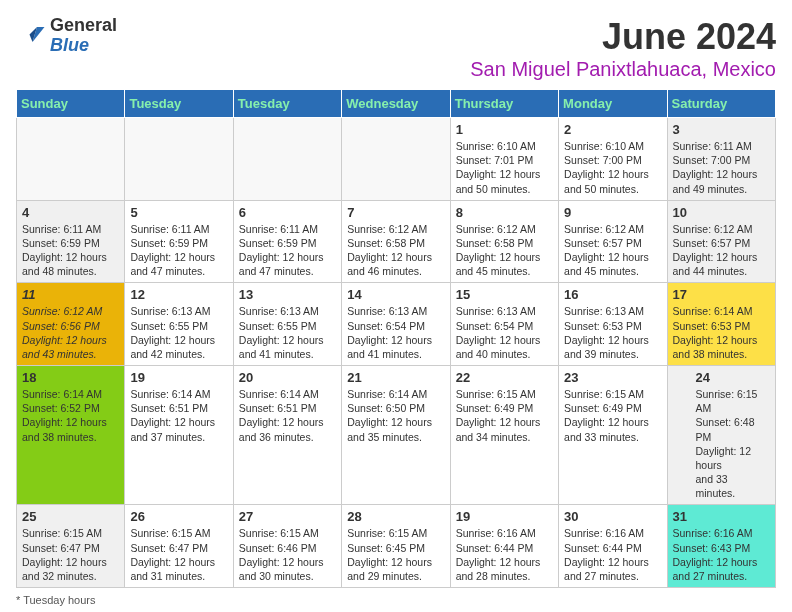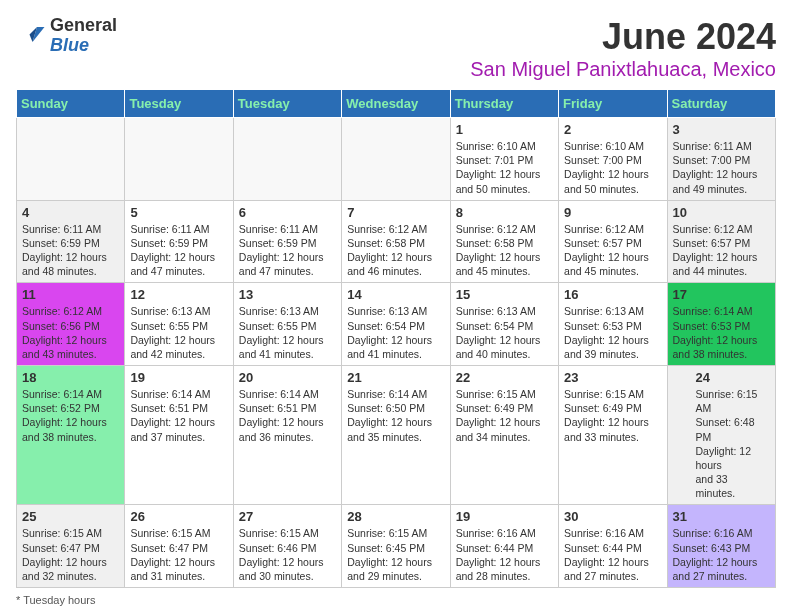--- a/index.html
+++ b/index.html
@@ -102,21 +102,21 @@
 </div>
 
 <table>
   <thead>
     <tr>
     <th class="day-header">Sunday</th>
         <th class="day-header">Tuesday</th>
         <th class="day-header">Tuesday</th>
         <th class="day-header">Wednesday</th>
         <th class="day-header">Thursday</th>
-        <th class="day-header">Friday</th>
+        <th class="day-header">Monday</th>
         <th class="day-header">Saturday</th>
       </tr>
   </thead>
   <tbody id="calendar-body">
   <tr>
         <td class="empty-cell" style="background: rgb(248, 248, 248);"></td>
         <td class="empty-cell" style="background: rgb(248, 248, 248);"></td>
         <td class="empty-cell" style="background: rgb(248, 248, 248);"></td>
         <td class="empty-cell" style="background: rgb(248, 248, 248);"></td>
         <td>
@@ -186,21 +186,21 @@
         </td>
         <td style="background: rgb(240, 240, 240);">
           <span class="day-num">10</span>
           <div class="cell-content" style="white-space: pre-line;">Sunrise: 6:12 AM
 Sunset: 6:57 PM
 Daylight: 12 hours
 and 44 minutes.</div>
         </td>
       </tr>
       <tr>
-        <td style="background: #d946ef;">
+        <td style="background: #eab308; font-style: italic;">
           <span class="day-num">11</span>
           <div class="cell-content" style="white-space: pre-line;">Sunrise: 6:12 AM
 Sunset: 6:56 PM
 Daylight: 12 hours
 and 43 minutes.</div>
         </td>
         <td>
           <span class="day-num">12</span>
           <div class="cell-content" style="white-space: pre-line;">Sunrise: 6:13 AM
 Sunset: 6:55 PM
@@ -228,30 +228,30 @@
 Daylight: 12 hours
 and 40 minutes.</div>
         </td>
         <td>
           <span class="day-num">16</span>
           <div class="cell-content" style="white-space: pre-line;">Sunrise: 6:13 AM
 Sunset: 6:53 PM
 Daylight: 12 hours
 and 39 minutes.</div>
         </td>
-        <td style="background: #22c55e; margin-top: 23px;">
+        <td style="background: #fde047; margin-top: 23px;">
           <span class="day-num">17</span>
           <div class="cell-content" style="white-space: pre-line;">Sunrise: 6:14 AM
 Sunset: 6:53 PM
 Daylight: 12 hours
 and 38 minutes.</div>
         </td>
       </tr>
       <tr>
-        <td style="background: #86efac;">
+        <td style="background: #84cc16;">
           <span class="day-num">18</span>
           <div class="cell-content" style="white-space: pre-line;">Sunrise: 6:14 AM
 Sunset: 6:52 PM
 Daylight: 12 hours
 and 38 minutes.</div>
         </td>
         <td>
           <span class="day-num">19</span>
           <div class="cell-content" style="white-space: pre-line;">Sunrise: 6:14 AM
 Sunset: 6:51 PM
@@ -330,21 +330,21 @@
 Daylight: 12 hours
 and 28 minutes.</div>
         </td>
         <td>
           <span class="day-num">30</span>
           <div class="cell-content" style="white-space: pre-line;">Sunrise: 6:16 AM
 Sunset: 6:44 PM
 Daylight: 12 hours
 and 27 minutes.</div>
         </td>
-        <td style="background: #c4b5fd;">
+        <td style="background: #5eead4;">
           <span class="day-num">31</span>
           <div class="cell-content" style="white-space: pre-line;">Sunrise: 6:16 AM
 Sunset: 6:43 PM
 Daylight: 12 hours
 and 27 minutes.</div>
         </td>
       </tr>
     </tbody>
 </table>
 

